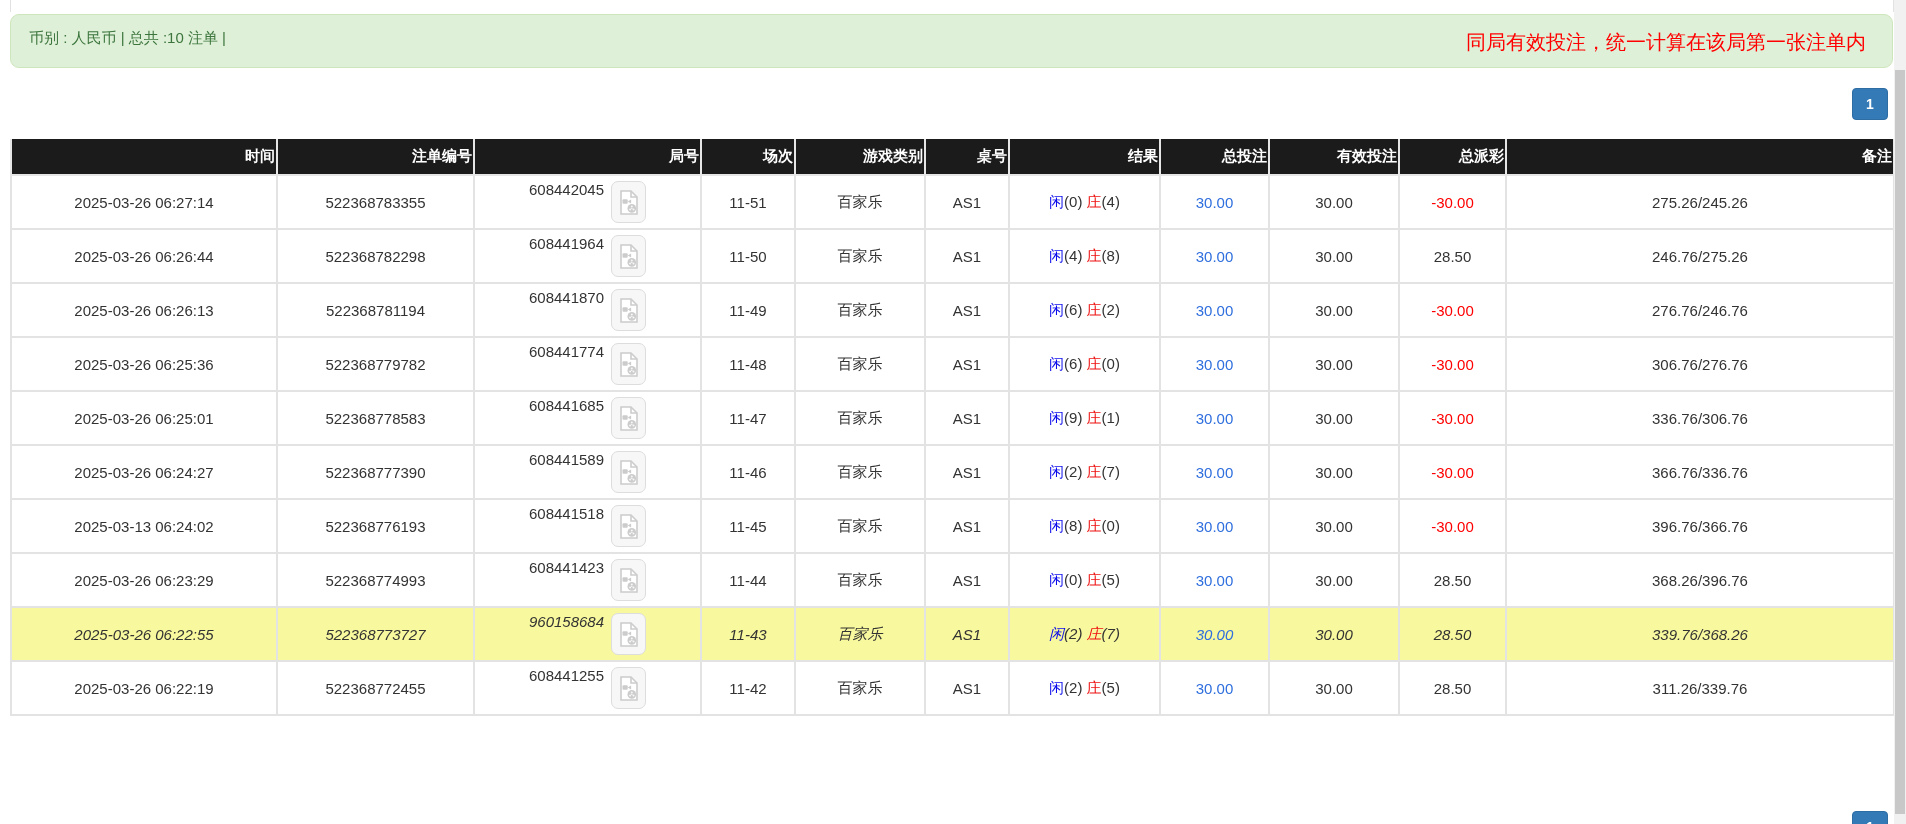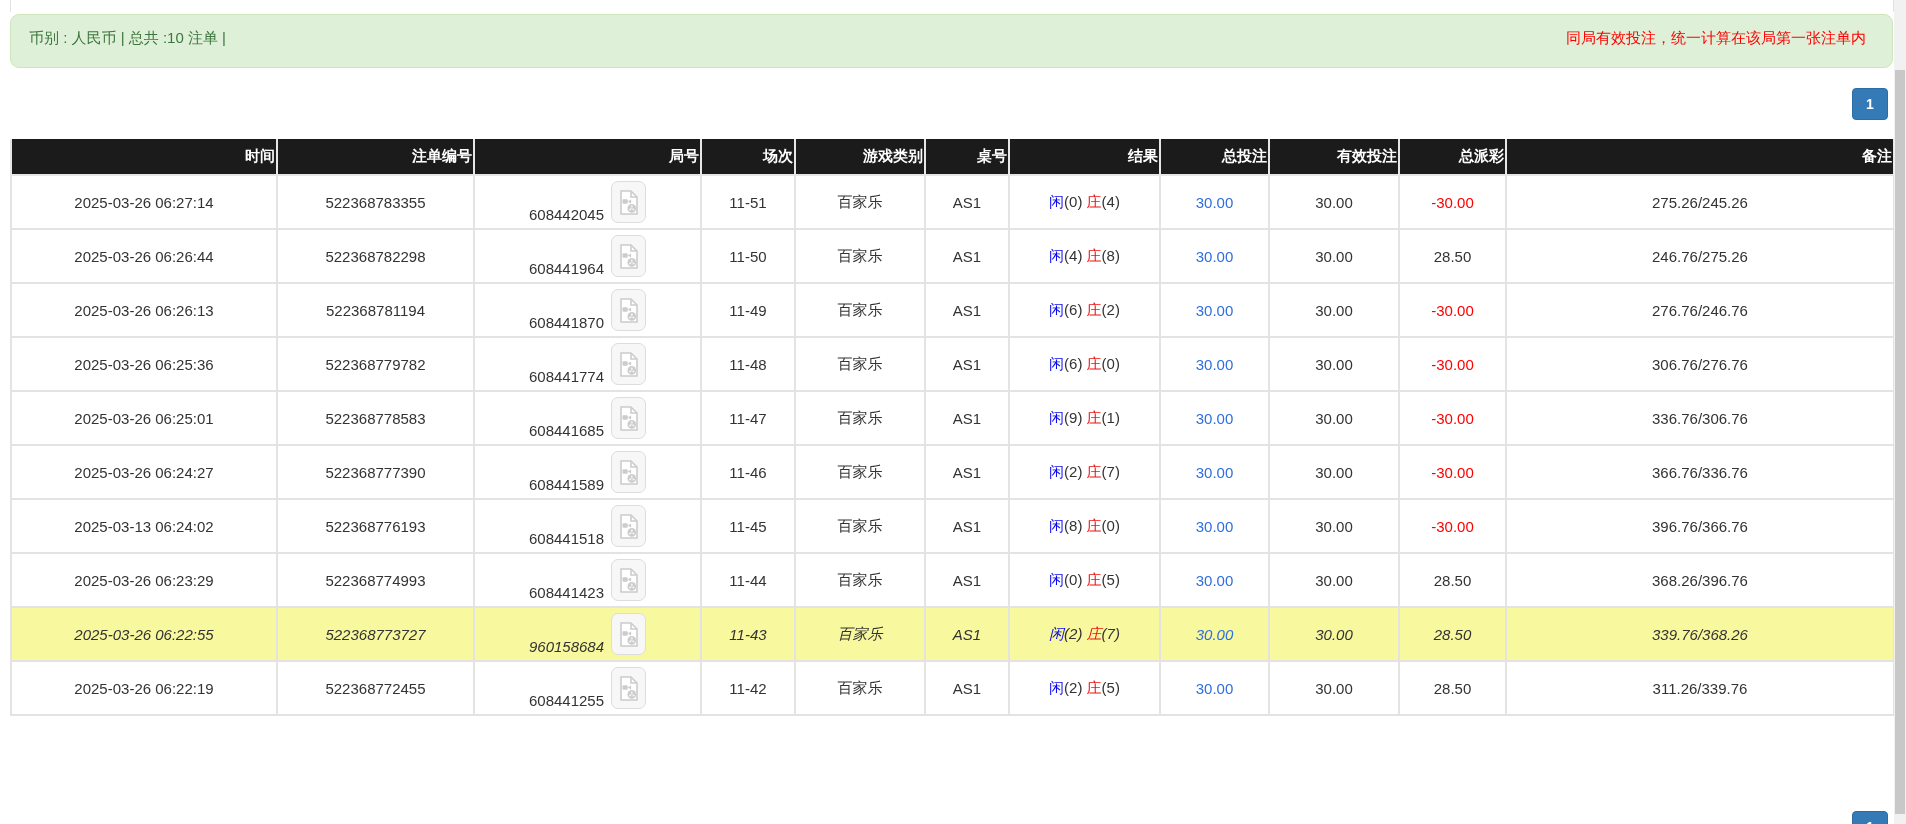--- a/index.html
+++ b/index.html
@@ -19,21 +19,21 @@
   
   .top-remnant{height:12px;margin:0 12px 0 10px;border-left:1px solid #e2e2e2;border-right:1px solid #e2e2e2;}
   
   .alert-bar{
     margin:2px 13px 0 10px;height:54px;background:var(--alert-bg);
     border:1px solid var(--alert-border);border-radius:9px;
     display:flex;justify-content:space-between;align-items:flex-start;
     padding:14px 26px 0 18px;font-size:15px;
   }
   .alert-left{color:var(--alert-text);}
-  .alert-right{color:var(--notice-red);font-size:15px;}
+  .alert-right{color:var(--notice-red);font-size:20px;}
   
   .pagination{position:absolute;display:block;}
   .pagination.top{top:88px;right:18px;}
   .pagination.bottom{top:811px;right:18px;}
   .page-btn{
     width:36px;height:32px;background:var(--pagination-blue);color:#fff;
     border:1px solid #2e6da4;border-radius:4px;display:flex;align-items:center;
     justify-content:center;font-size:14px;font-weight:bold;cursor:pointer;
   }
   
@@ -49,21 +49,21 @@
   }
   tr.highlight td{background:var(--highlight-yellow);font-style:italic;}
   tr.summary td{
     background:var(--summary-bg);color:#fff;font-weight:bold;font-size:14px;
     height:36px;border:2px solid #ffffff;
   }
   .player{color:var(--player-blue);}
   .banker{color:var(--banker-red);}
   .bet-link{color:var(--link-blue);cursor:pointer;}
   td.neg, tr.summary td.neg{color:var(--negative-red);border-radius:8px;}
-  .round-cell-inner{display:flex;align-items:flex-end;justify-content:center;gap:7px;}
+  .round-cell-inner{display:flex;align-items:flex-start;justify-content:center;gap:7px;}
   .video-btn{
     width:35px;height:42px;background:#f7f7f7;border:1px solid #ddd;
     border-radius:7px;display:flex;align-items:center;justify-content:center;
     cursor:pointer;flex:0 0 auto;
   }
   
   .scrollbar{position:absolute;right:0;top:0;width:12px;height:824px;background:#f1f1f1;}
   .scroll-thumb{position:absolute;left:1px;top:70px;width:10px;height:744px;background:#c8c8c8;}
 </style>
 </head>

